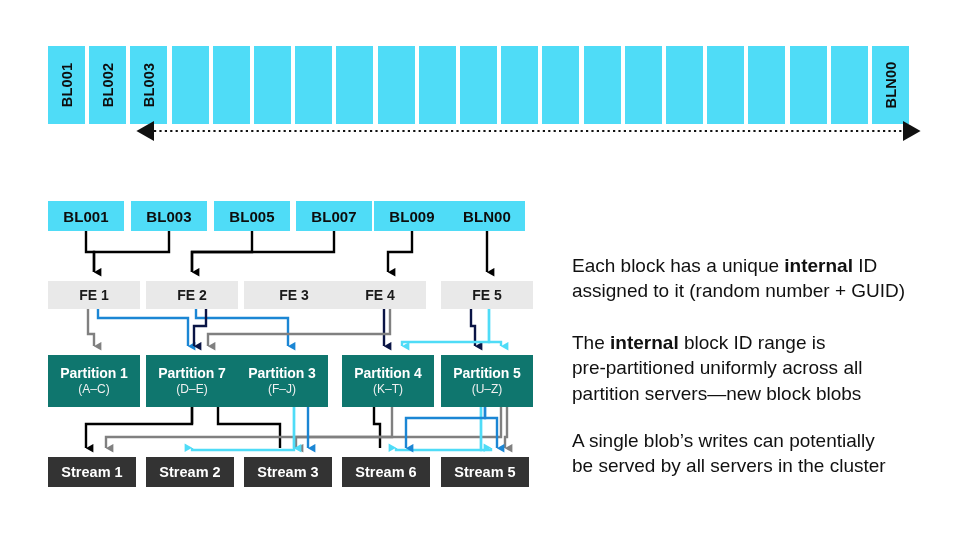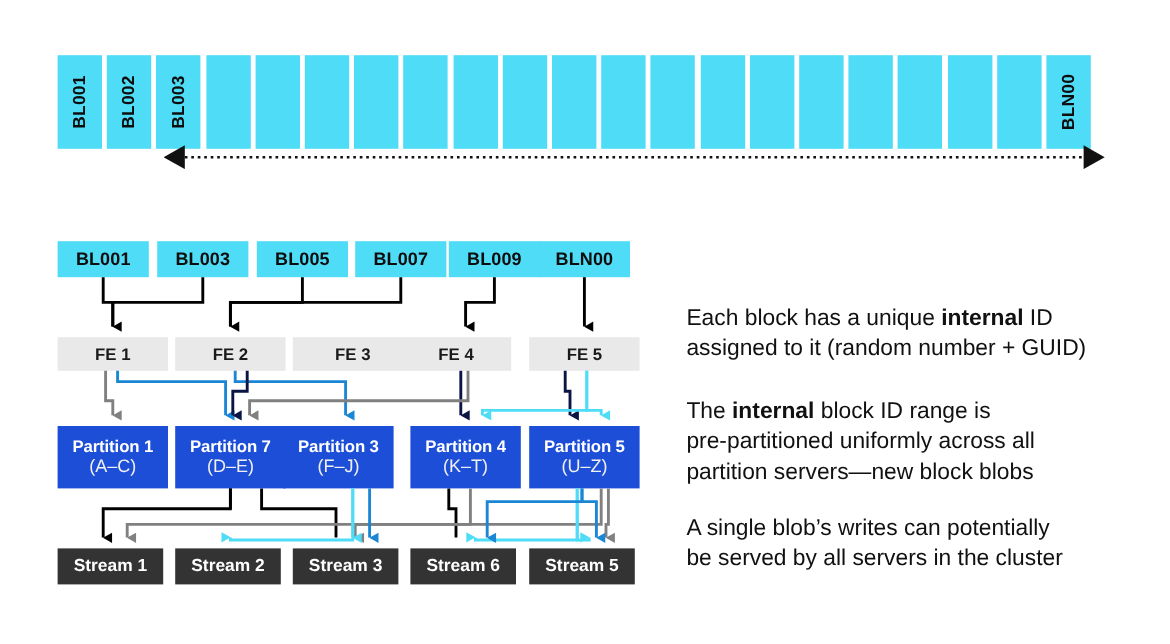--- a/index.html
+++ b/index.html
@@ -38,25 +38,25 @@
   .bl-box{
     background:#4FDCF7;color:#0d0d0d;
     font-size:15px;font-weight:bold;height:30px;width:76px;
     letter-spacing:.1px;
   }
   .fe-box{
     background:#E9E9E9;color:#1a1a1a;
     font-size:14px;font-weight:bold;height:28px;width:92px;
   }
   .part-box{
-    background:#1d4ed8;color:#ffffff;height:52px;width:92px;
+    background:#0f766e;color:#ffffff;height:52px;width:92px;
     line-height:1.08;
   }
   .part-box .pname{font-size:14px;font-weight:bold;letter-spacing:-.1px;}
-  .part-box .prange{font-size:15px;font-weight:normal;color:#f0f0f0;margin-top:1px;}
+  .part-box .prange{font-size:12px;font-weight:normal;color:#f0f0f0;margin-top:1px;}
   .stream-box{
     background:#333333;color:#ffffff;
     font-size:14.5px;font-weight:bold;height:30px;width:88px;
   }
 
   
   .copy{
     position:absolute;left:572px;
     font-size:19px;line-height:1.33;
     color:#111111;font-weight:normal;

